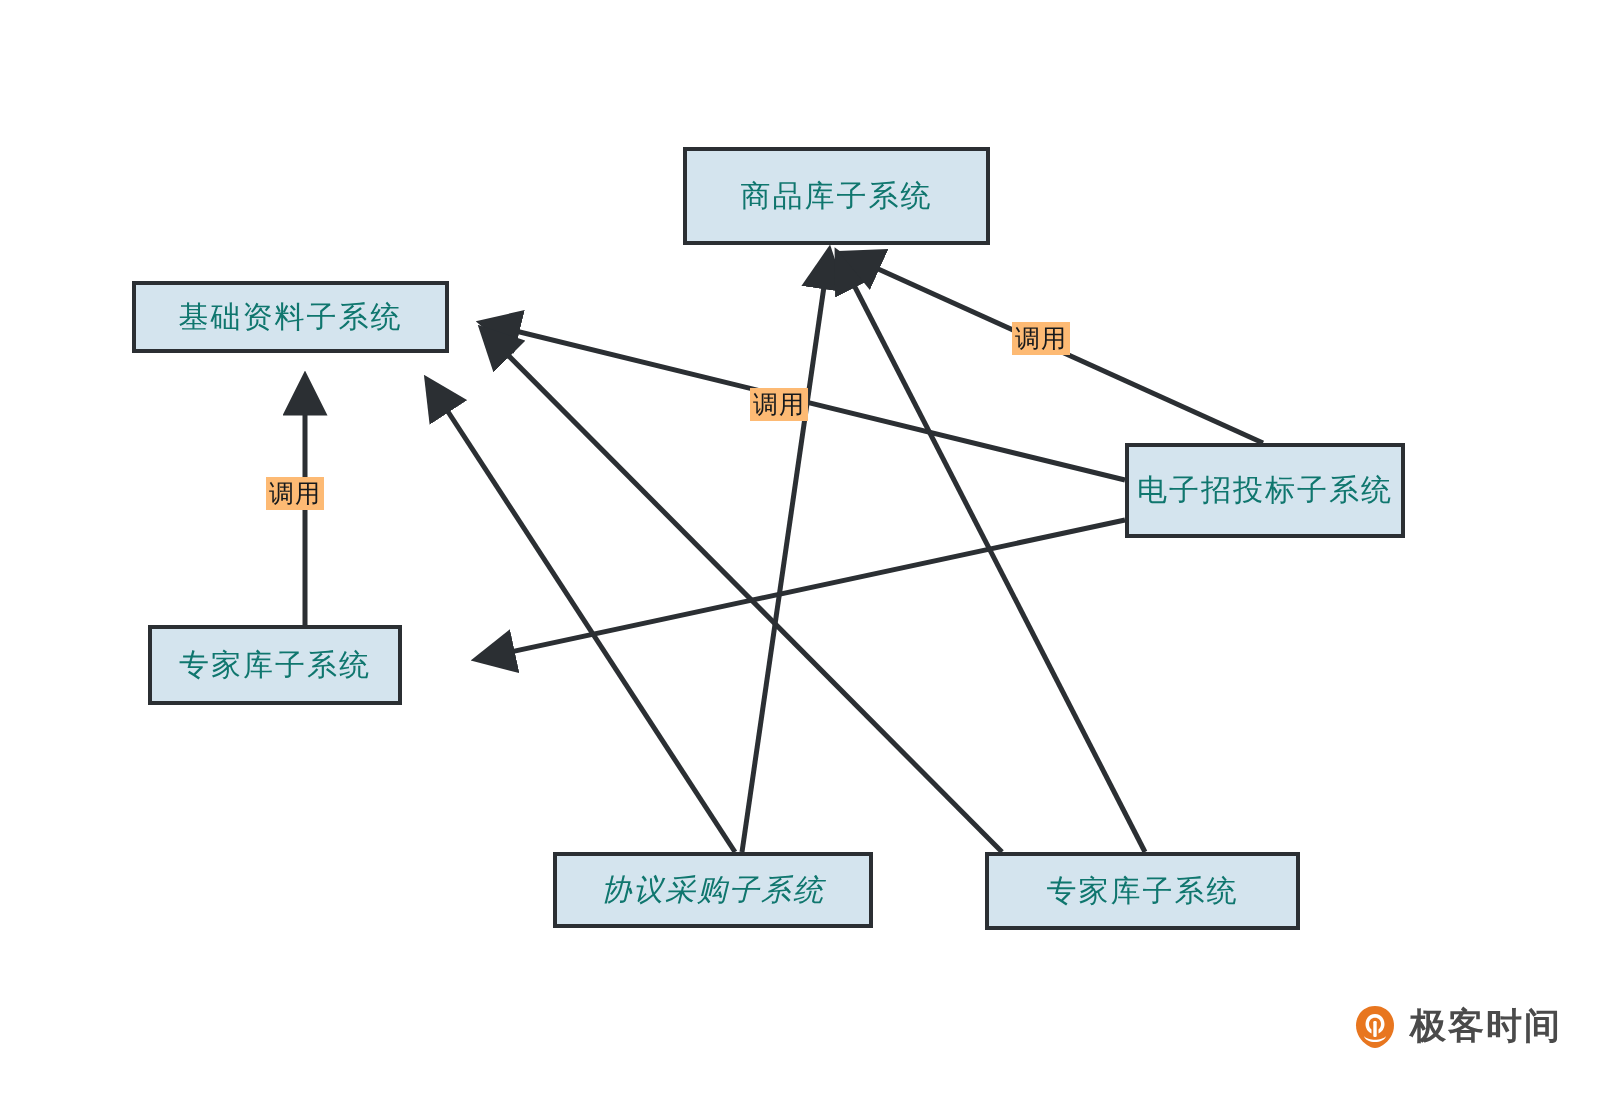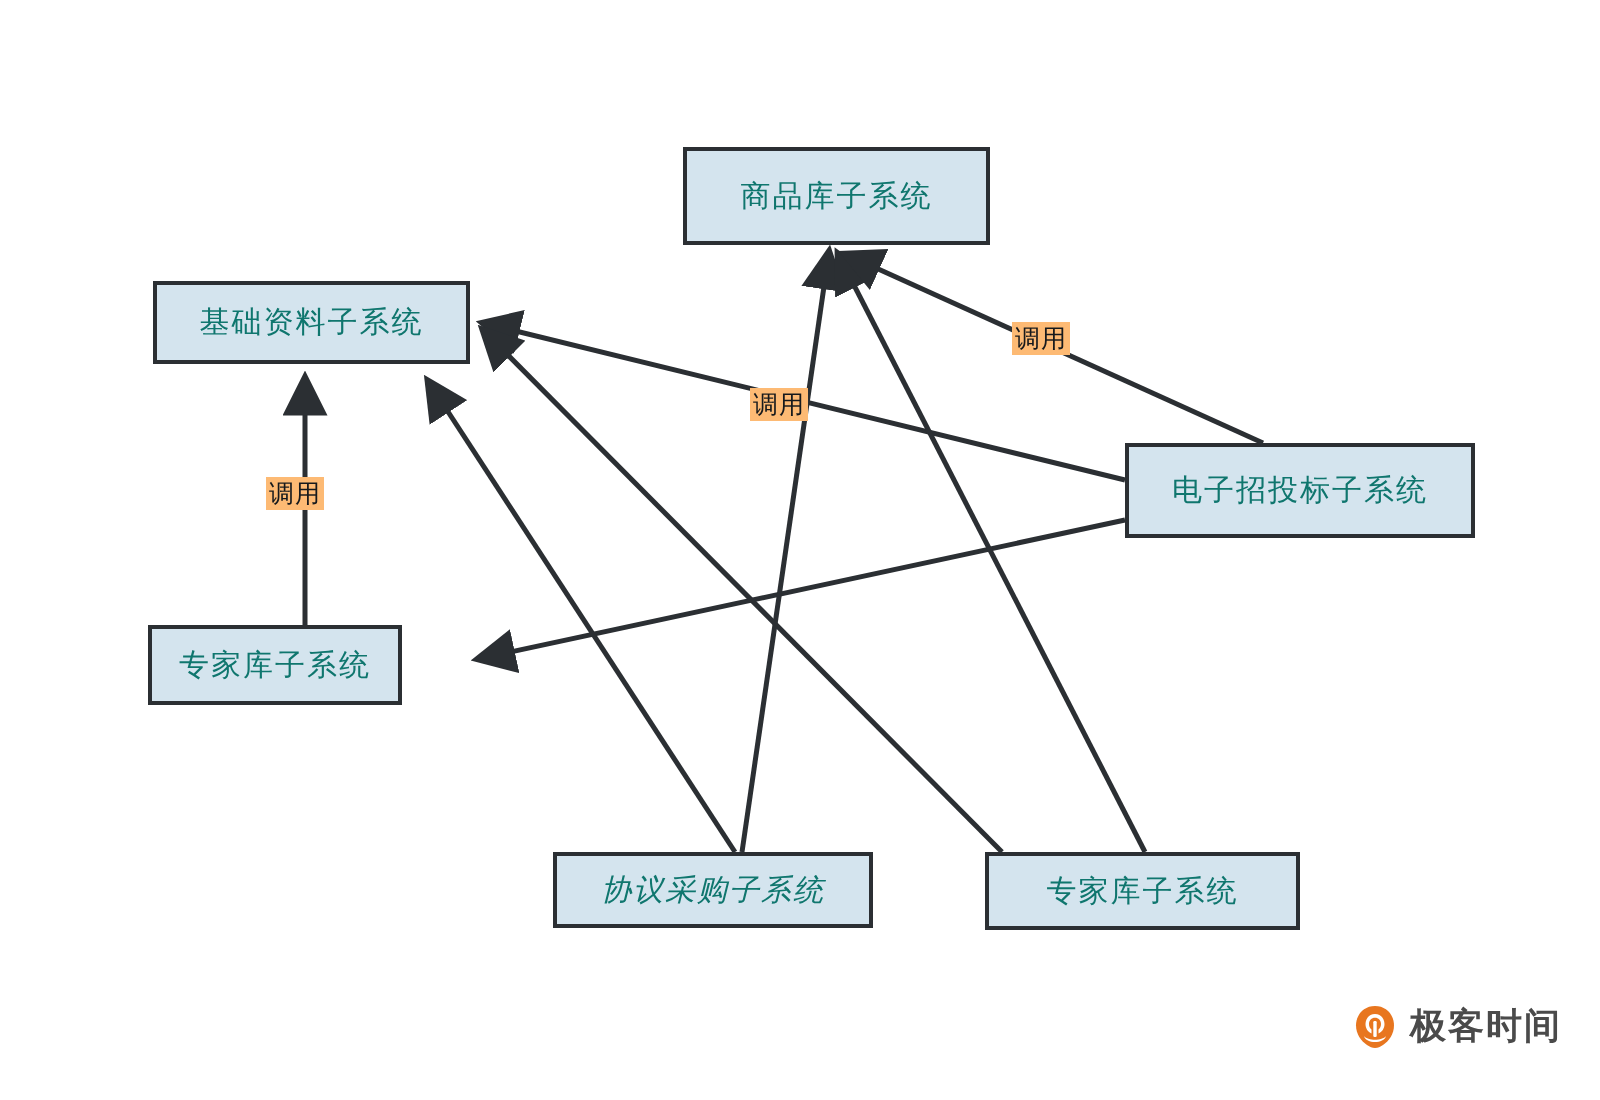--- a/index.html
+++ b/index.html
@@ -99,29 +99,29 @@
 
     <line x1="1145" y1="852" x2="838" y2="254" stroke="#2b2f33" stroke-width="5" marker-end="url(#arrow)"></line>
 
     <line x1="1263" y1="443" x2="845" y2="254" stroke="#2b2f33" stroke-width="5" marker-end="url(#arrow)"></line>
   </svg>
 
   <div class="node" style="left:683px; top:147px; width:307px; height:98px;">
     <span class="node-label">商品库子系统</span>
   </div>
 
-  <div class="node" style="left:153px; top:281px; width:317px; height:83px;">
+  <div class="node" style="left:132px; top:281px; width:317px; height:72px;">
     <span class="node-label">基础资料子系统</span>
   </div>
 
   <div class="node" style="left:148px; top:625px; width:254px; height:80px;">
     <span class="node-label">专家库子系统</span>
   </div>
 
-  <div class="node" style="left:1125px; top:443px; width:350px; height:95px;">
+  <div class="node" style="left:1125px; top:443px; width:280px; height:95px;">
     <span class="node-label">电子招投标子系统</span>
   </div>
 
   <div class="node" style="left:553px; top:852px; width:320px; height:76px;font-style:italic;">
     <span class="node-label">协议采购子系统</span>
   </div>
 
   <div class="node" style="left:985px; top:852px; width:315px; height:78px;">
     <span class="node-label">专家库子系统</span>
   </div>

